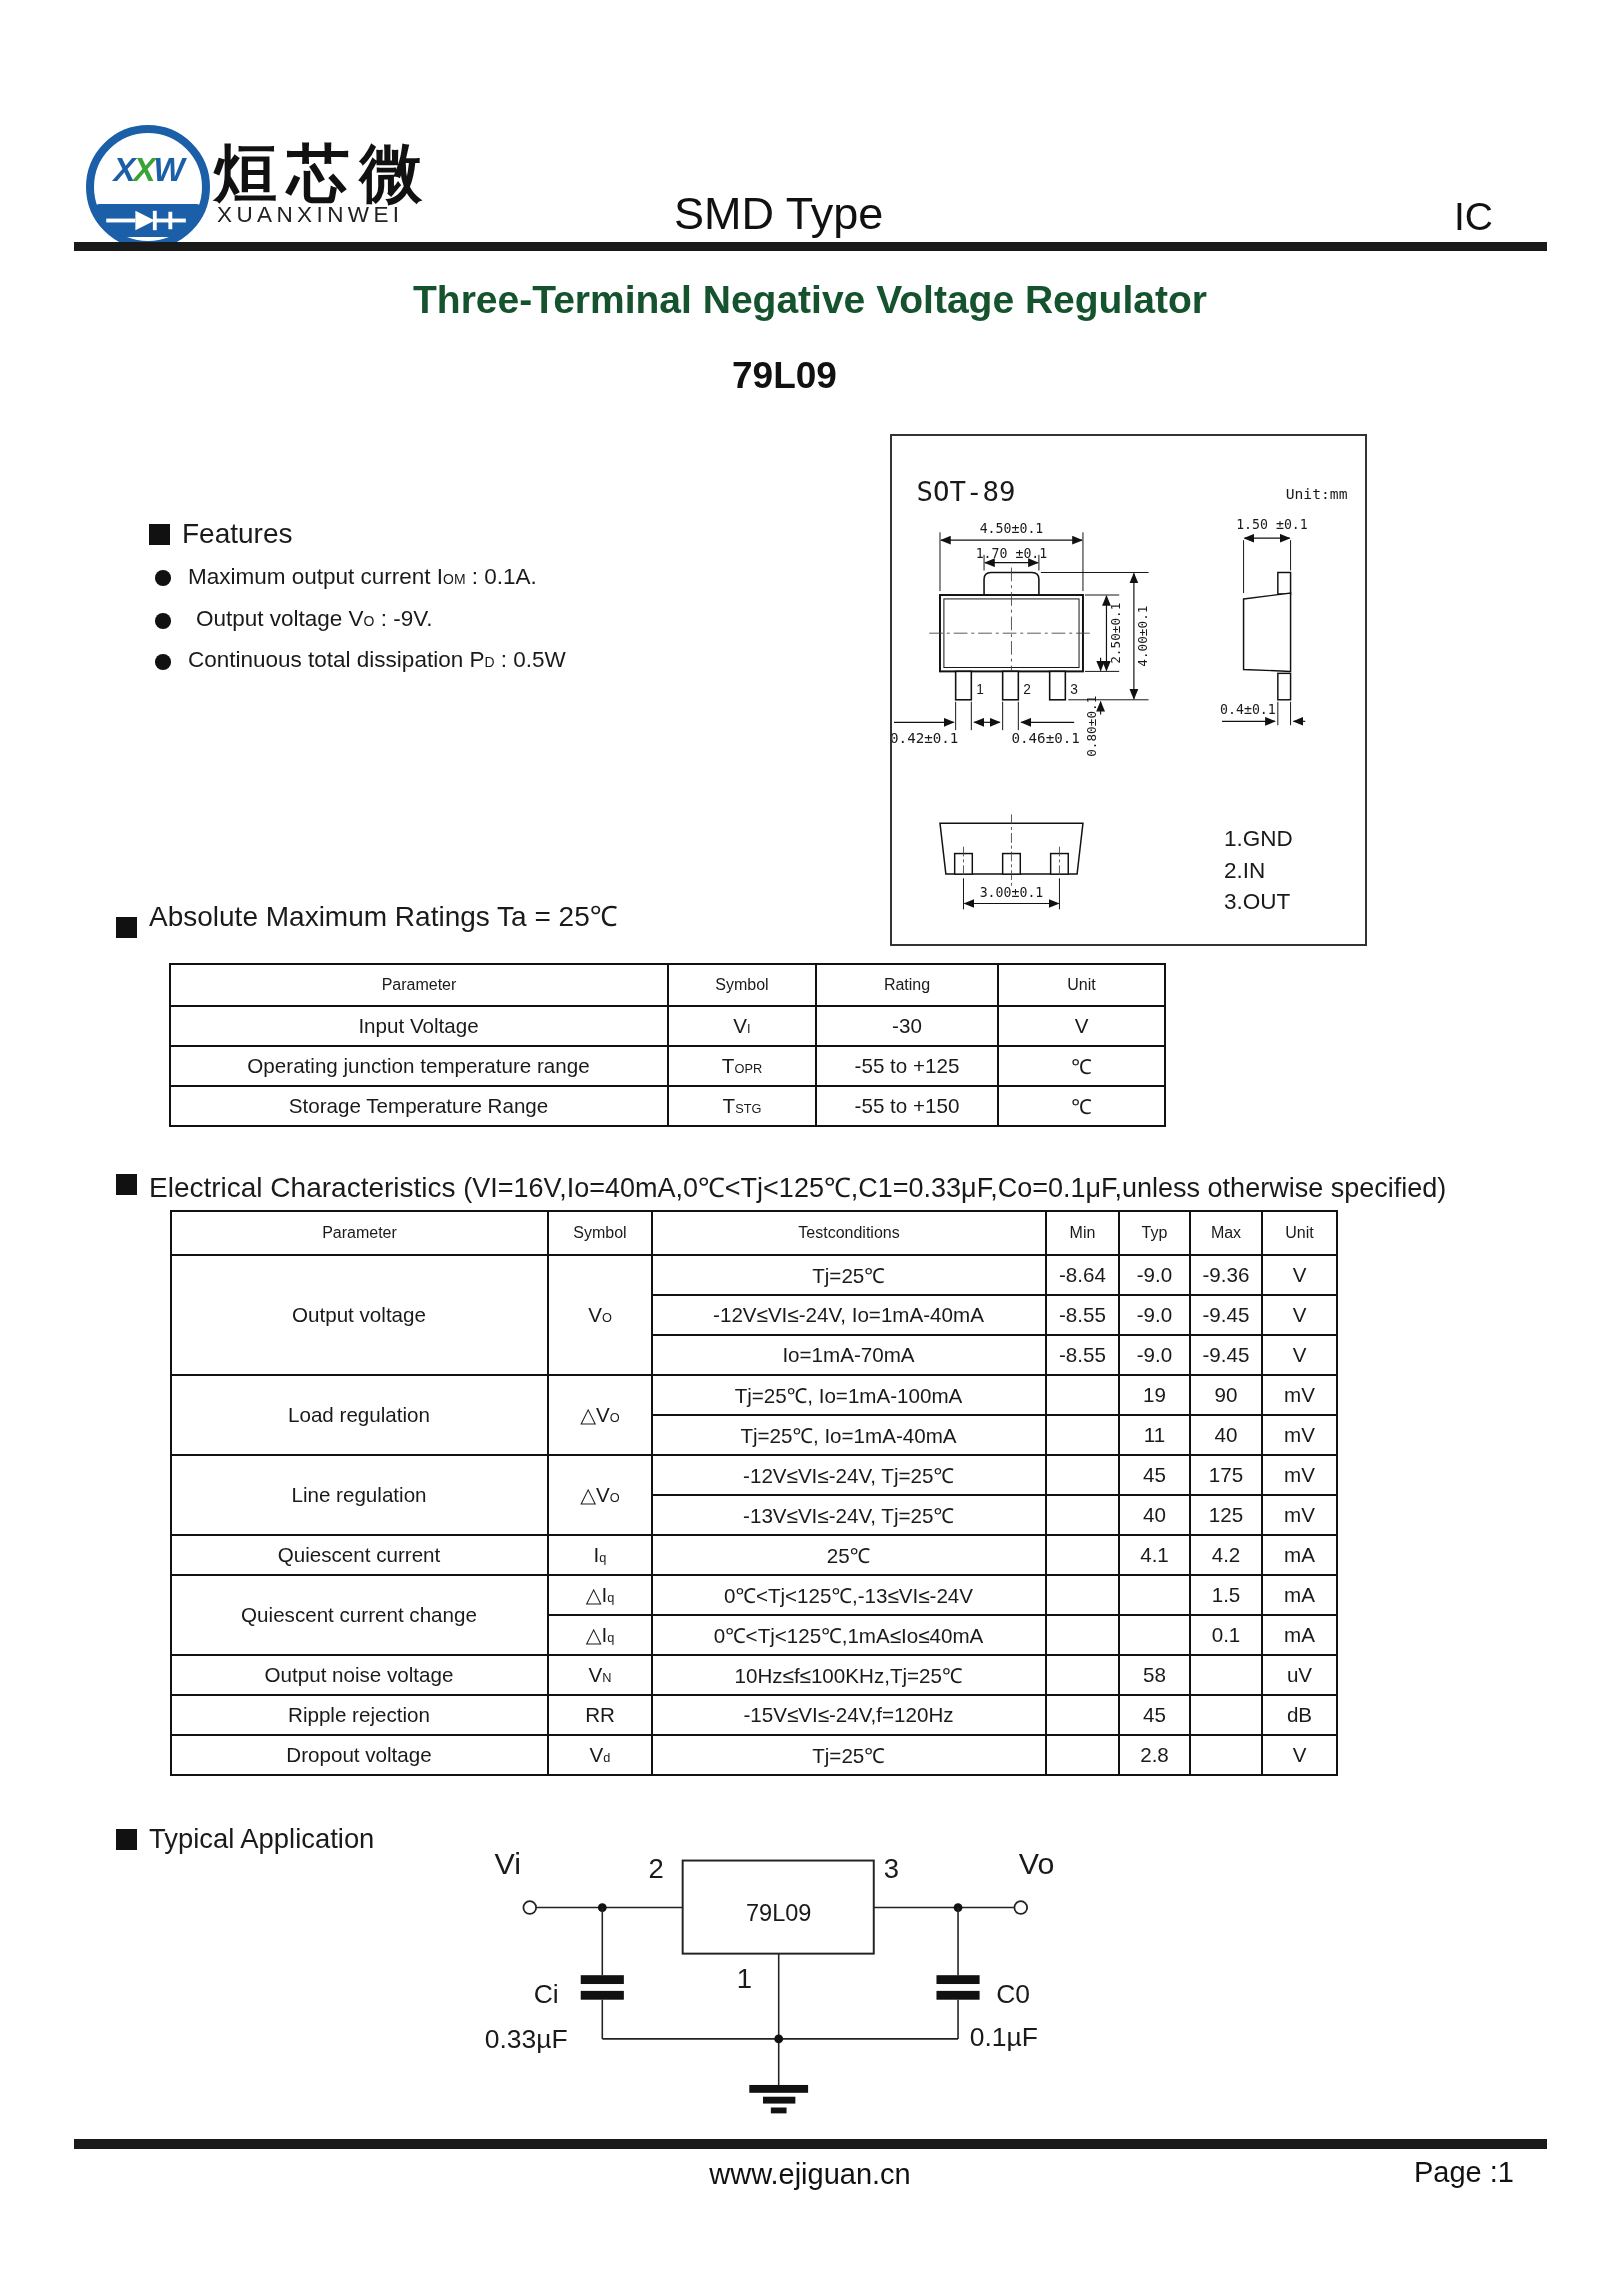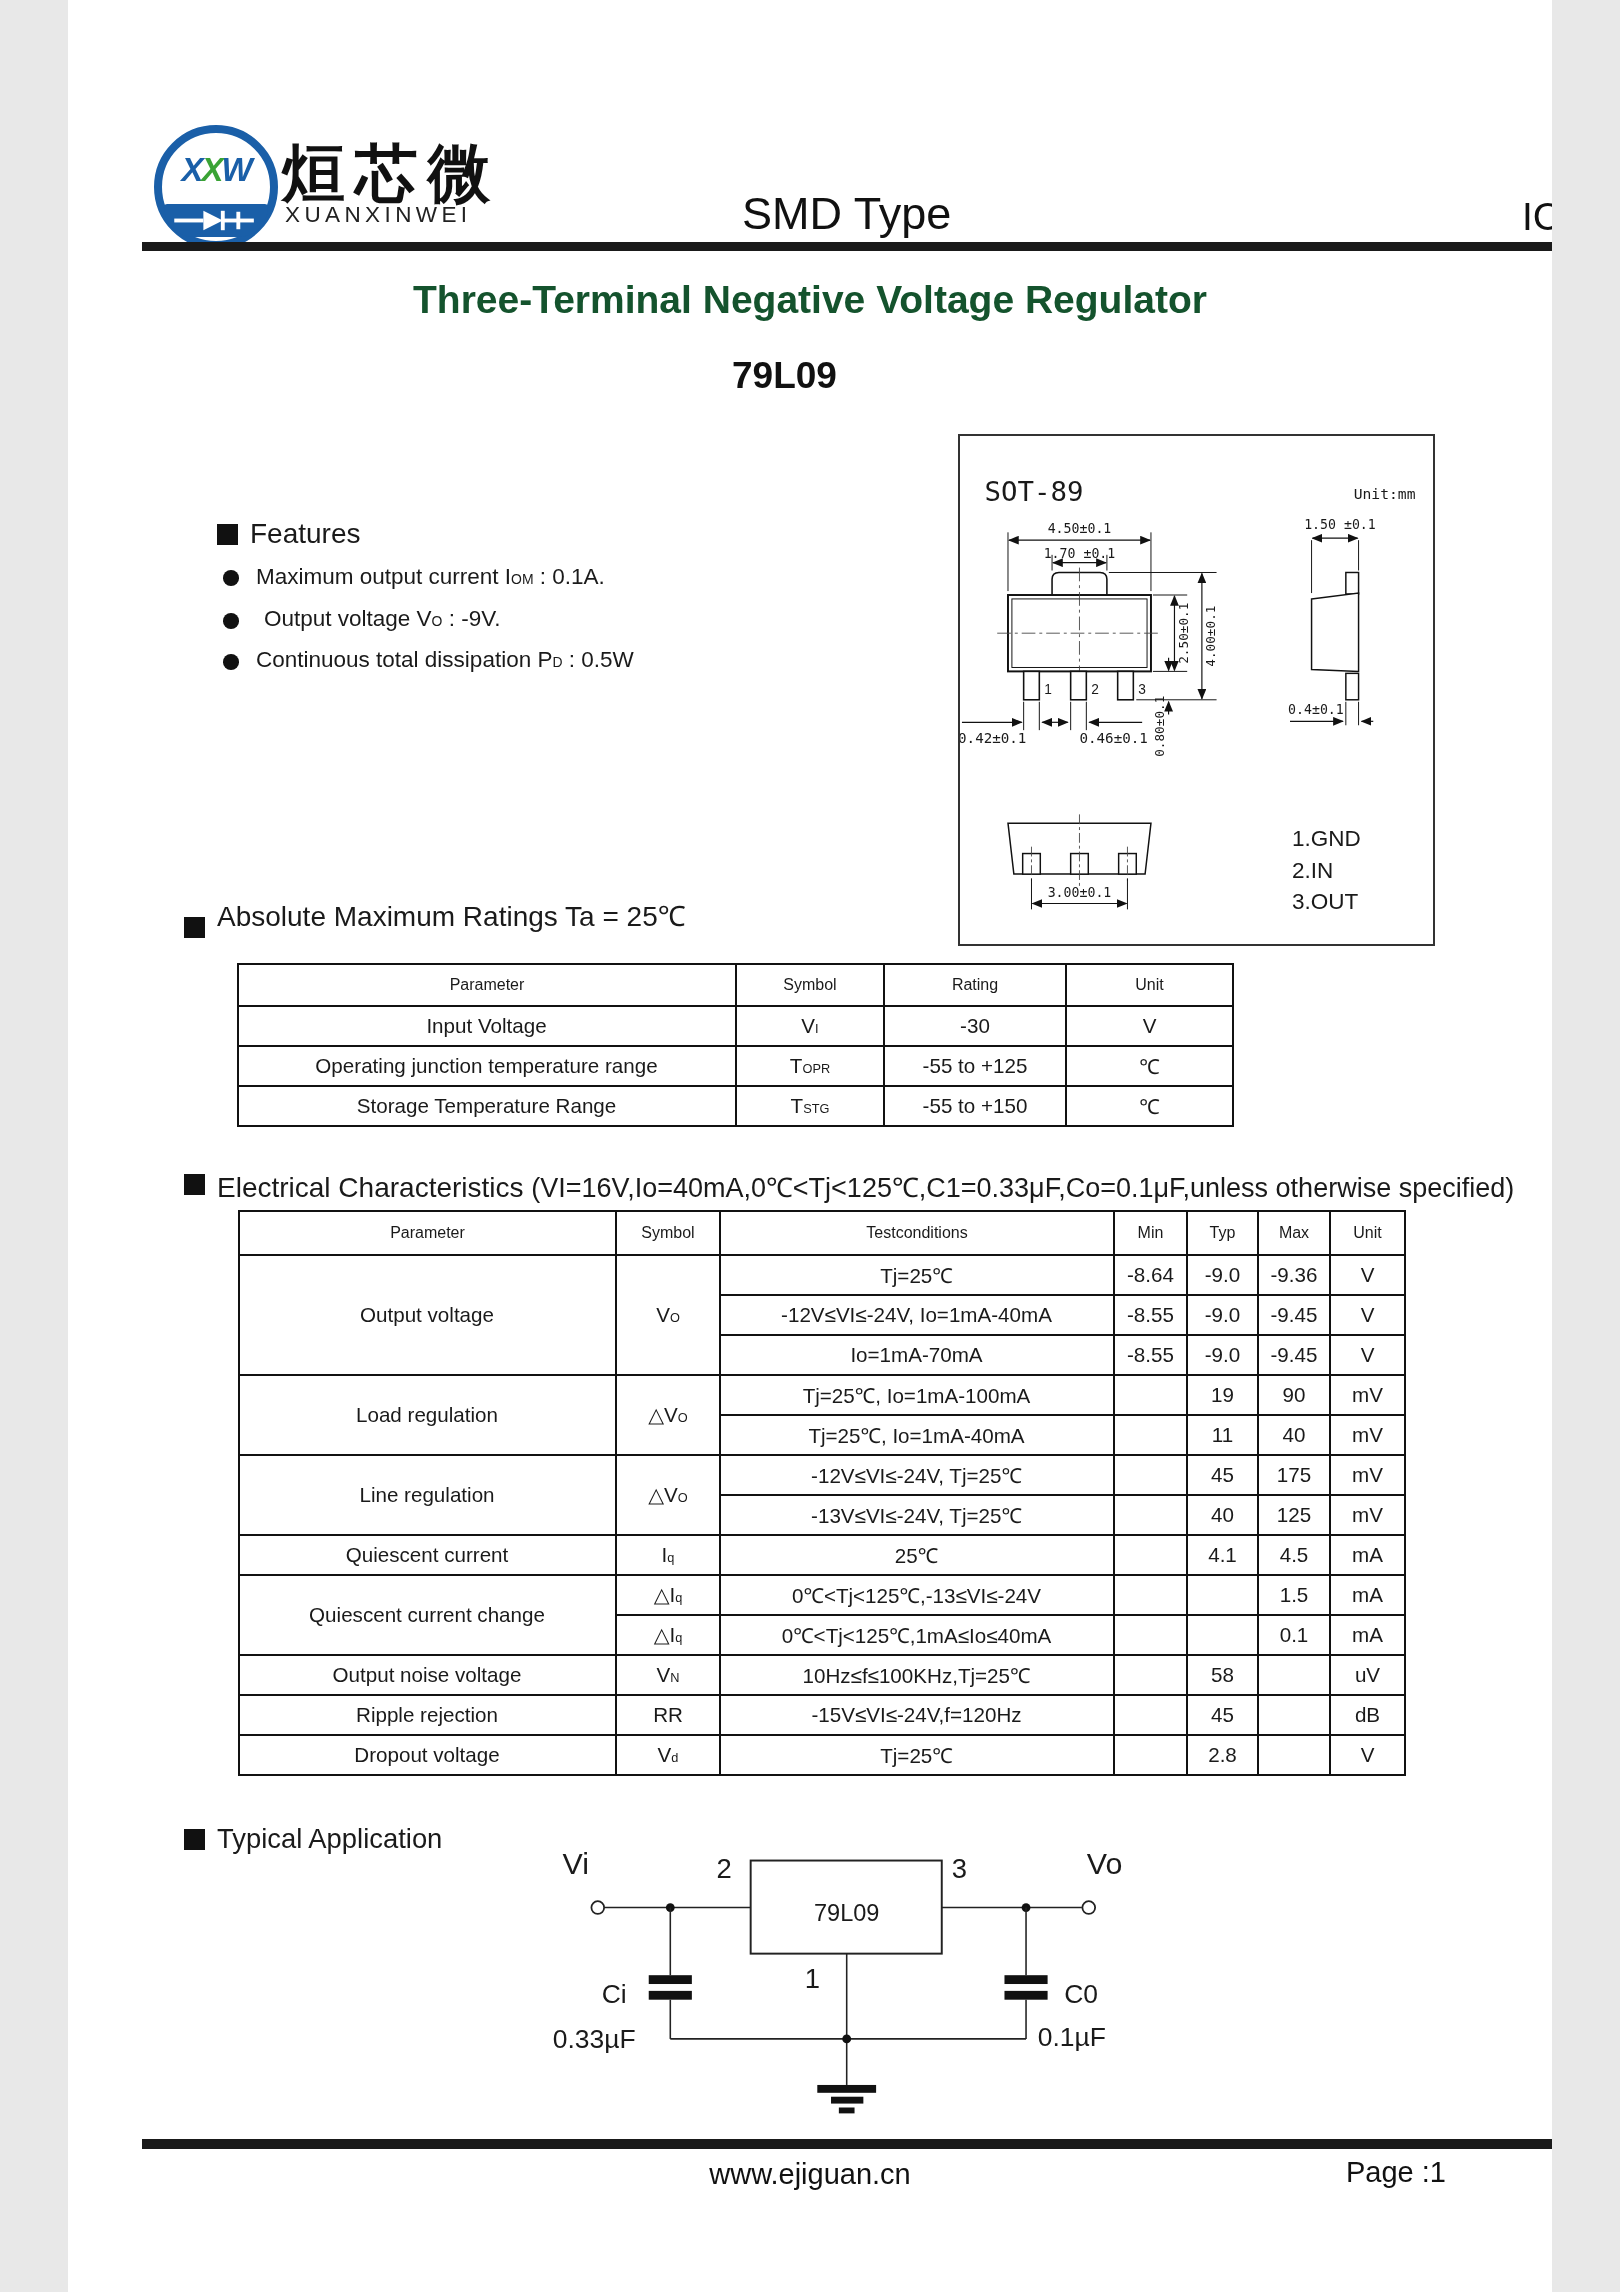--- a/index.html
+++ b/index.html
@@ -1,16 +1,16 @@
 <!DOCTYPE html>
 <html><head>
 <meta charset="utf-8">
 <style>
   html,body{margin:0;padding:0;background:#e8e8e8;}
-  .page{position:relative;width:1484px;height:2293px;background:#ffffff;margin:0 auto;
+  .page{position:relative;width:1620px;height:2293px;background:#ffffff;margin:0 auto;
         font-family:"Liberation Sans",sans-serif;color:#1a1a1a;overflow:hidden;}
   .abs{position:absolute;}
   
   .logo-circle{position:absolute;left:86px;top:125px;width:108px;height:108px;border:8.8px solid #1a5fa8;border-radius:50%;background:#fff;}
   .logo-mono{position:absolute;left:0;top:17.6px;width:108px;text-align:center;font-size:33px;font-weight:bold;font-style:italic;letter-spacing:-2px;color:#1a5fa8;}
   .logo-mono .g{color:#3aa335;}
   .logo-band{position:absolute;left:2px;bottom:3.9px;width:104px;height:33px;background:#1a5fa8;border-radius:5.9px 5.9px 51px 51px;}
   .logo-cn{position:absolute;left:214px;top:131px;font-size:63px;font-weight:bold;letter-spacing:9.8px;color:#111;}
   .logo-en{position:absolute;left:217px;top:202px;font-size:22.5px;letter-spacing:4.4px;color:#222;font-weight:500;}
   .smd-type{position:absolute;left:674px;top:188px;font-size:45px;color:#111;}
@@ -283,21 +283,21 @@
       <td class="cc">40</td>
       <td class="cc">125</td>
       <td class="cc">mV</td>
     </tr>
     <tr>
       <td class="cl">Quiescent current</td>
       <td class="cc"><span>I</span><span class="ss">q</span></td>
       <td class="cl">25℃</td>
       <td class="cc"></td>
       <td class="cc">4.1</td>
-      <td class="cc">4.5</td>
+      <td class="cc">4.2</td>
       <td class="cc">mA</td>
     </tr>
     <tr>
       <td class="cl" rowspan="2">Quiescent current change</td>
       <td class="cc"><span>△I</span><span class="ss">q</span></td>
       <td class="cl">0℃&lt;Tj&lt;125℃,-13≤VI≤-24V</td>
       <td class="cc"></td>
       <td class="cc"></td>
       <td class="cc">1.5</td>
       <td class="cc">mA</td>

